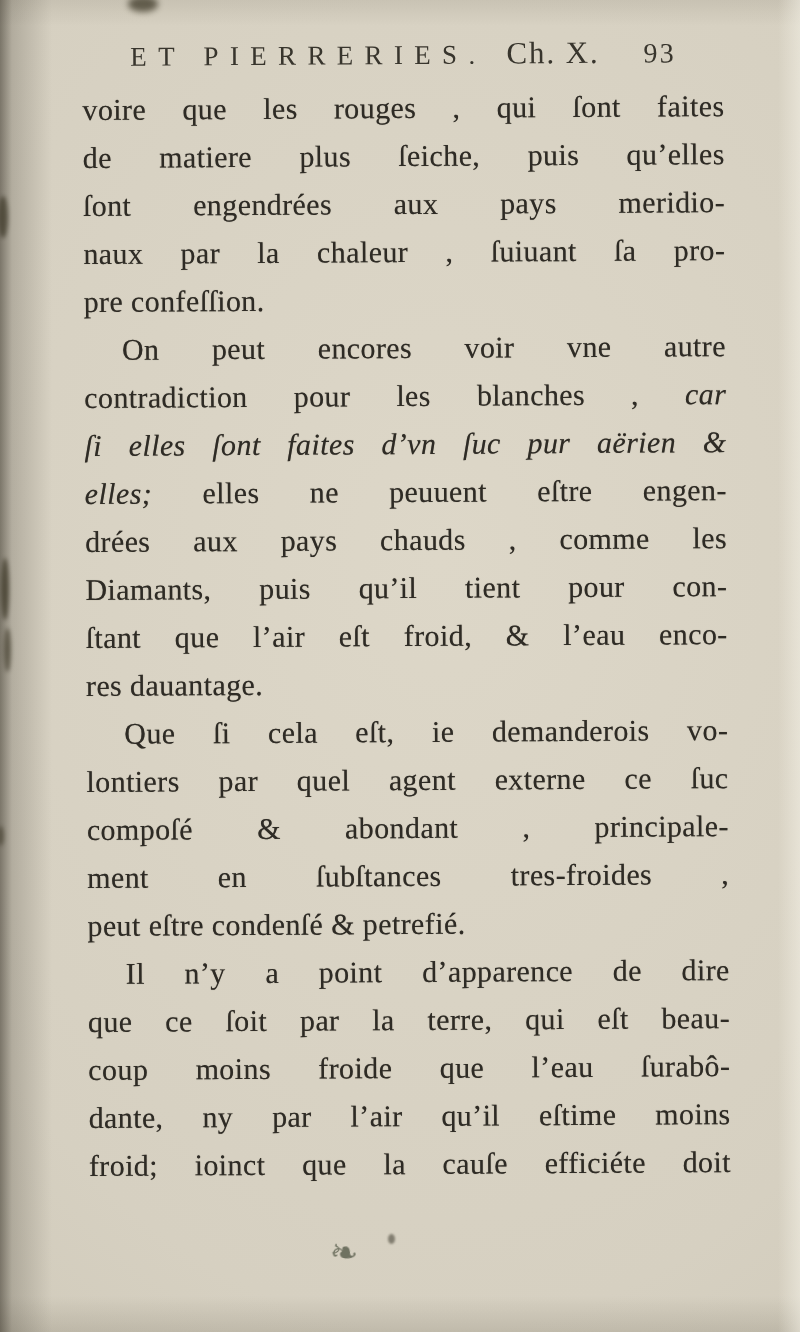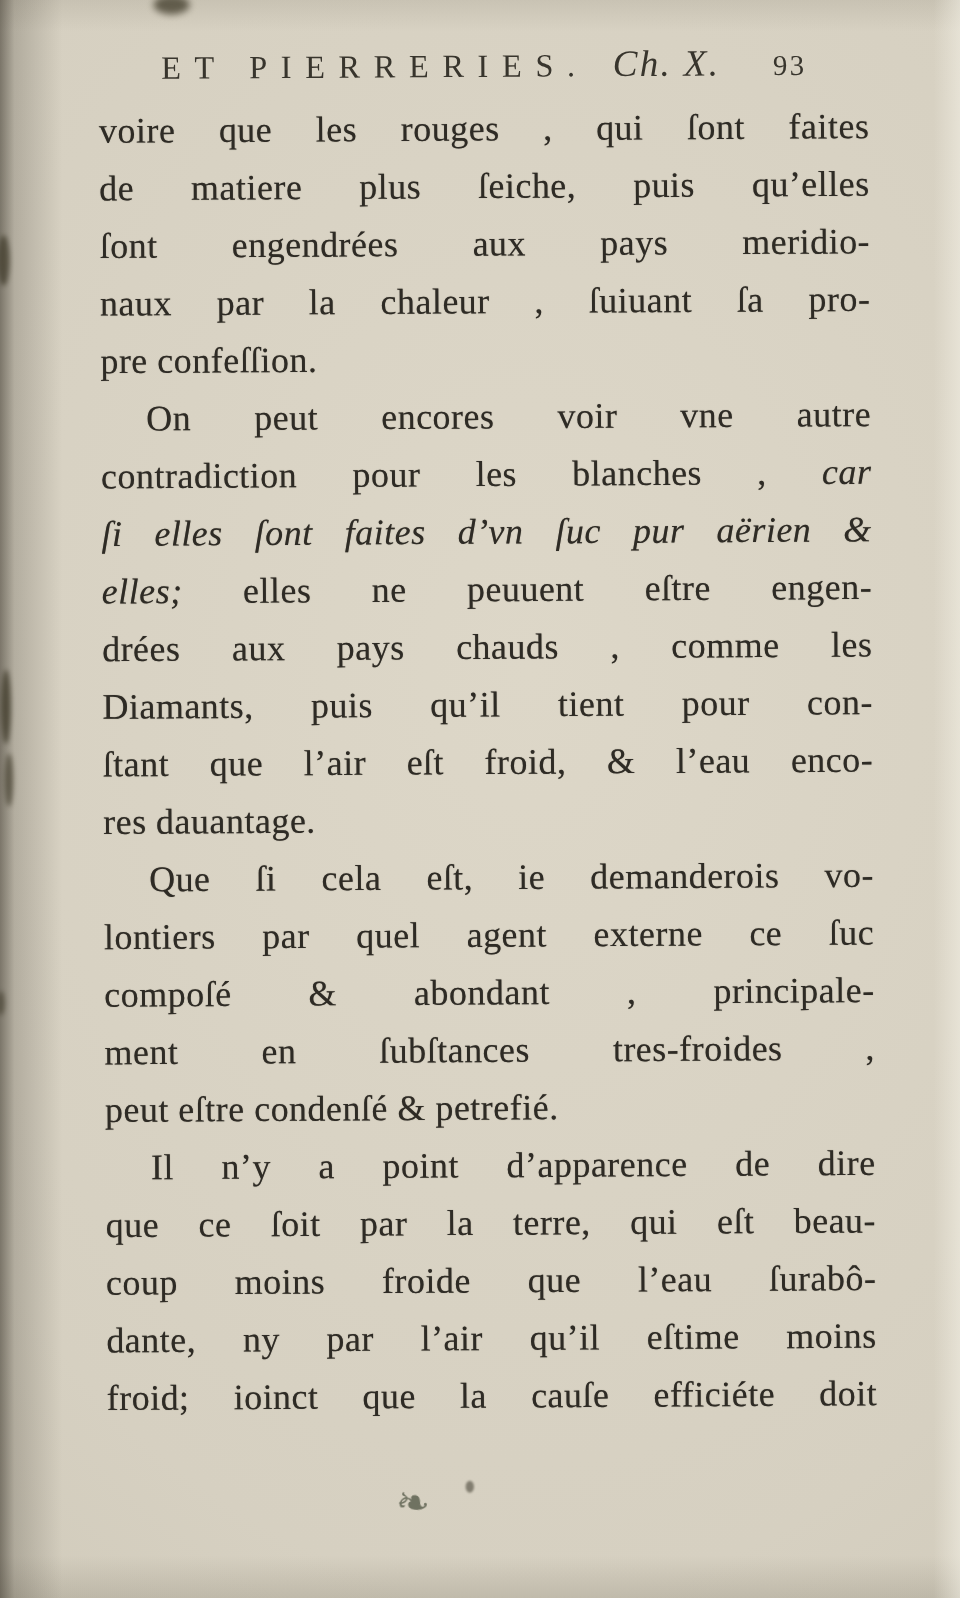--- a/index.html
+++ b/index.html
@@ -28,22 +28,22 @@
   .header {
     display: flex;
     justify-content: center;
     align-items: baseline;
     gap: 20px;
     font-size: 27px;
     color: #38352d;
     white-space: nowrap;
   }
   .runtitle { letter-spacing: 0.42em; }
-  .chapter  { font-style: italic; font-size: 31px; letter-spacing: 0.06em; }
-  .pagenum  { font-size: 24px; letter-spacing: 0.08em; margin-left: 24px; }
+  .chapter  { font-size: 31px; letter-spacing: 0.06em; }
+  .pagenum  { font-size: 28px; letter-spacing: 0.08em; margin-left: 24px; }
   .body { margin-top: 12px; font-size: 30px; }
   .line {
     width: 642px;
     height: 48px;
     line-height: 48px;
     letter-spacing: 0.4px;
     white-space: normal;
     text-align: left;
     text-shadow: 0 0 0.7px rgba(42,37,27,0.55);
   }

